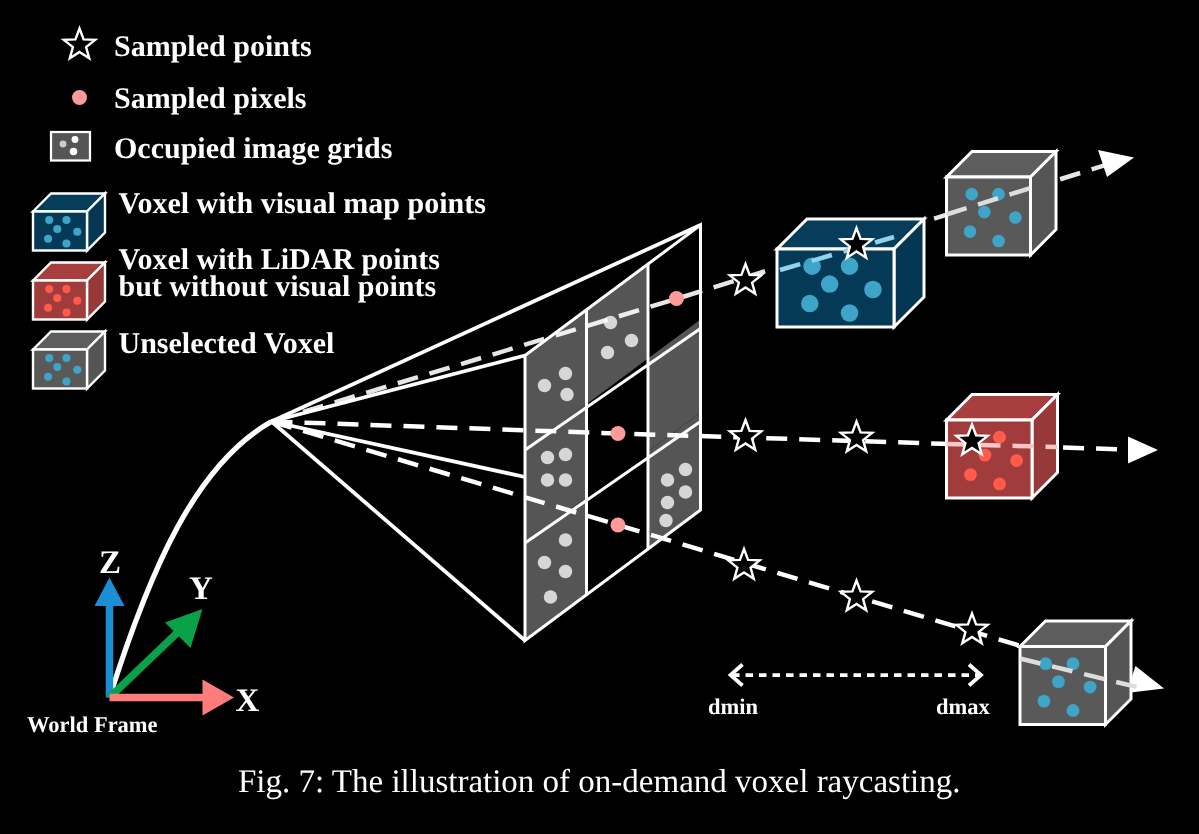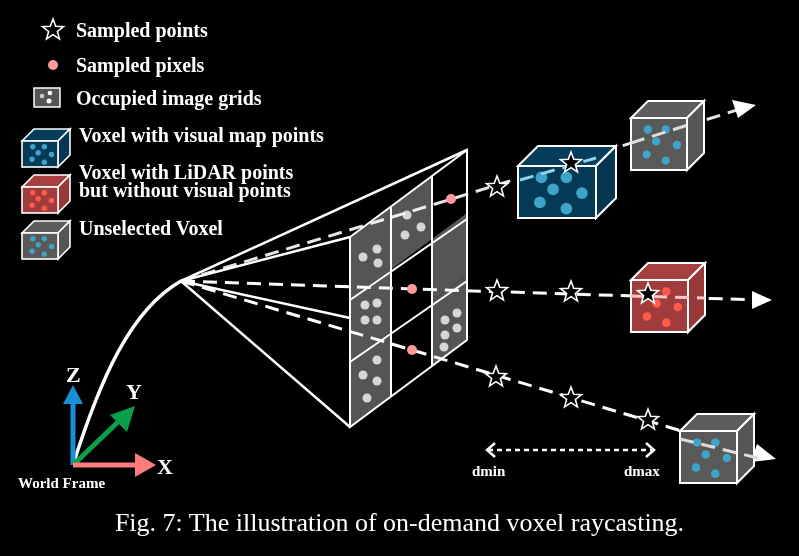--- a/index.html
+++ b/index.html
@@ -1,21 +1,21 @@
 <!DOCTYPE html>
 <html><head>
   <meta charset="utf-8">
   <style>
     html, body { margin: 0; padding: 0; background: #000; }
     body { width: 799px; height: 556px; position: relative; overflow: hidden; font-family: "Liberation Serif", serif; color: #fff; }
     #canvas { position: absolute; left: 0; top: 0; }
     .legend-text { font-family: "Liberation Serif", serif; font-weight: bold; font-size: 20px; fill: #fff; }
     .axis-label { font-family: "Liberation Serif", serif; font-weight: bold; font-size: 22px; fill: #fff; }
     .small-label { font-family: "Liberation Serif", serif; font-weight: bold; font-size: 15px; fill: #fff; }
-    .caption { position: absolute; left: 0; width: 799px; top: 508px; text-align: center; font-family: "Liberation Serif", serif; font-size: 26px; color: #fff; }
+    .caption { position: absolute; left: 0; width: 799px; top: 508px; text-align: center; font-family: "Liberation Serif", serif; font-size: 22px; color: #fff; }
   </style>
 </head>
 <body>
 
 <svg id="canvas" width="799" height="556" viewBox="0 0 799 556">
   <defs>
     <marker id="arrowW" markerWidth="10" markerHeight="10" refX="8" refY="5" orient="auto" markerUnits="userSpaceOnUse">
       <path d="M0,0 L16,5 L0,10 z" fill="#fff" transform="scale(1)"></path>
     </marker>
   </defs>

